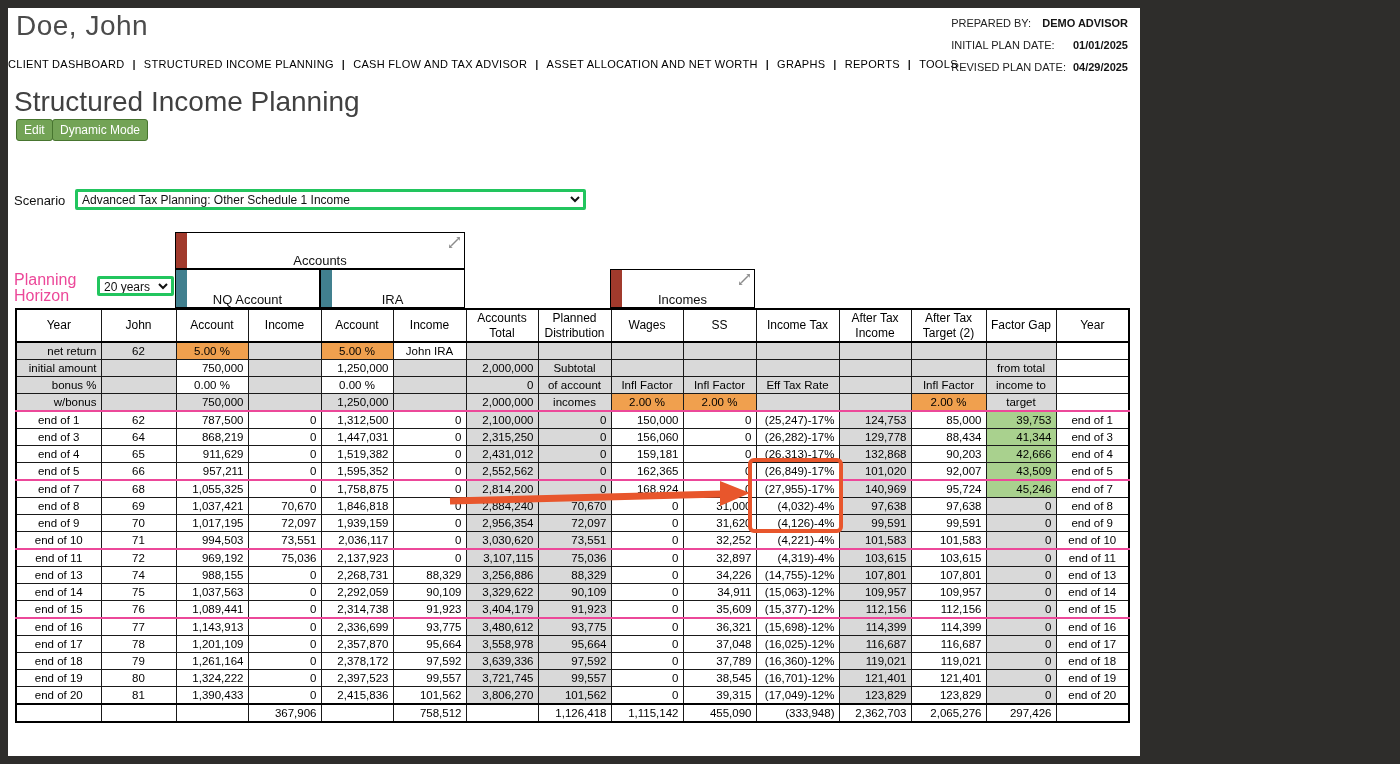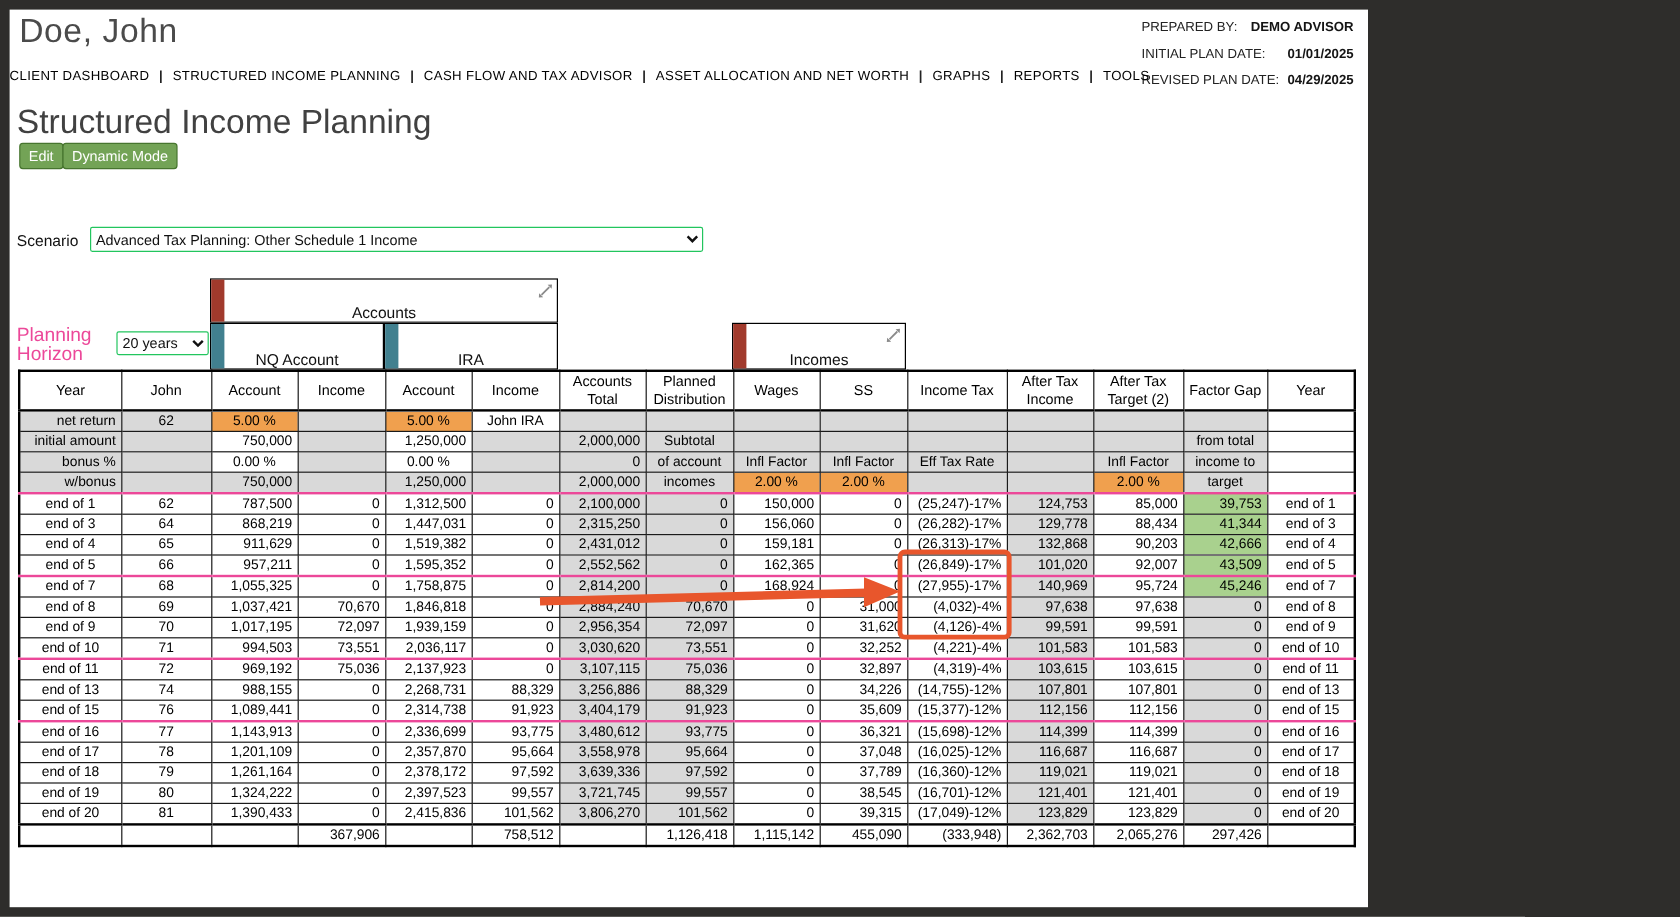--- a/index.html
+++ b/index.html
@@ -17,21 +17,21 @@
   .nav{position:absolute;left:0;top:50px;font-size:11px;color:#000;letter-spacing:.3px;white-space:nowrap}
   .nav-item{cursor:pointer}
   .nav-sep{margin:0 8px;color:#222;font-weight:700}
 
   .page-title{position:absolute;left:6px;top:78px;font-size:28px;color:#414141;font-weight:400}
 
   .btn{position:absolute;top:111px;height:22px;background:#73a356;border:1px solid #47752f;border-radius:3px;color:#fff;font-size:12px;padding:0 7px;cursor:pointer;font-family:inherit}
   .btn-edit{left:8px}
   .btn-dyn{left:44px}
 
-  select{border:1px solid #22c55e;background:#fff;border-radius:2px;font-family:inherit;font-size:12px;color:#111}
+  select{border:3px solid #22c55e;background:#fff;border-radius:2px;font-family:inherit;font-size:12px;color:#111}
   .scenario-label{position:absolute;left:6px;top:185px;font-size:13px;color:#111}
   .scenario-select{position:absolute;left:67px;top:181px;width:511px;height:21px}
   .ph-label{position:absolute;left:6px;top:264px;width:78px;font-size:16px;line-height:16px;color:#ec4899}
   .ph-select{position:absolute;left:89px;top:268px;width:77px;height:20px}
 
   .grp-hdr{position:absolute;background:#fff;border:1px solid #000;display:flex;align-items:flex-end;justify-content:center;font-size:13px;color:#111}
   .grp-accounts{left:167px;top:224px;width:290px;height:37px}
   .grp-nq{left:167px;top:261px;width:145px;height:39px}
   .grp-ira{left:312px;top:261px;width:145px;height:39px}
   .grp-incomes{left:602px;top:261px;width:145px;height:39px}
@@ -387,20 +387,37 @@
           <td class="al-r bg-g">3,256,886</td>
           <td class="al-r bg-g">88,329</td>
           <td class="al-r">0</td>
           <td class="al-r">34,226</td>
           <td class="al-r">(14,755)-12%</td>
           <td class="al-r bg-g">107,801</td>
           <td class="al-r">107,801</td>
           <td class="al-r bg-g">0</td>
           <td class="al-c">end of 13</td>
         </tr>
+        <tr>
+          <td class="al-c">end of 14</td>
+          <td class="al-c">75</td>
+          <td class="al-r">1,037,563</td>
+          <td class="al-r">0</td>
+          <td class="al-r">2,292,059</td>
+          <td class="al-r">90,109</td>
+          <td class="al-r bg-g">3,329,622</td>
+          <td class="al-r bg-g">90,109</td>
+          <td class="al-r">0</td>
+          <td class="al-r">34,911</td>
+          <td class="al-r">(15,063)-12%</td>
+          <td class="al-r bg-g">109,957</td>
+          <td class="al-r">109,957</td>
+          <td class="al-r bg-g">0</td>
+          <td class="al-c">end of 14</td>
+        </tr>
         <tr class="sep-b">
           <td class="al-c">end of 15</td>
           <td class="al-c">76</td>
           <td class="al-r">1,089,441</td>
           <td class="al-r">0</td>
           <td class="al-r">2,314,738</td>
           <td class="al-r">91,923</td>
           <td class="al-r bg-g">3,404,179</td>
           <td class="al-r bg-g">91,923</td>
           <td class="al-r">0</td>

